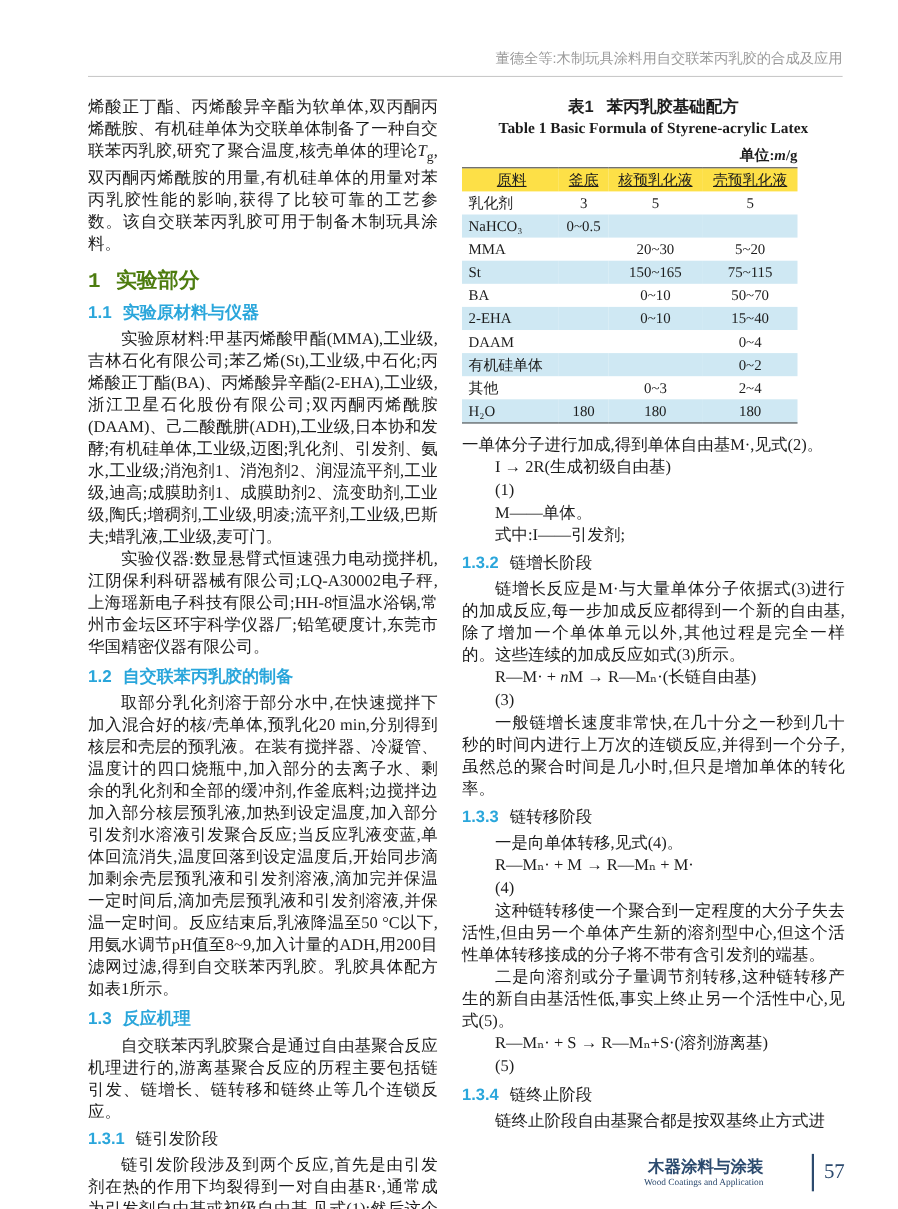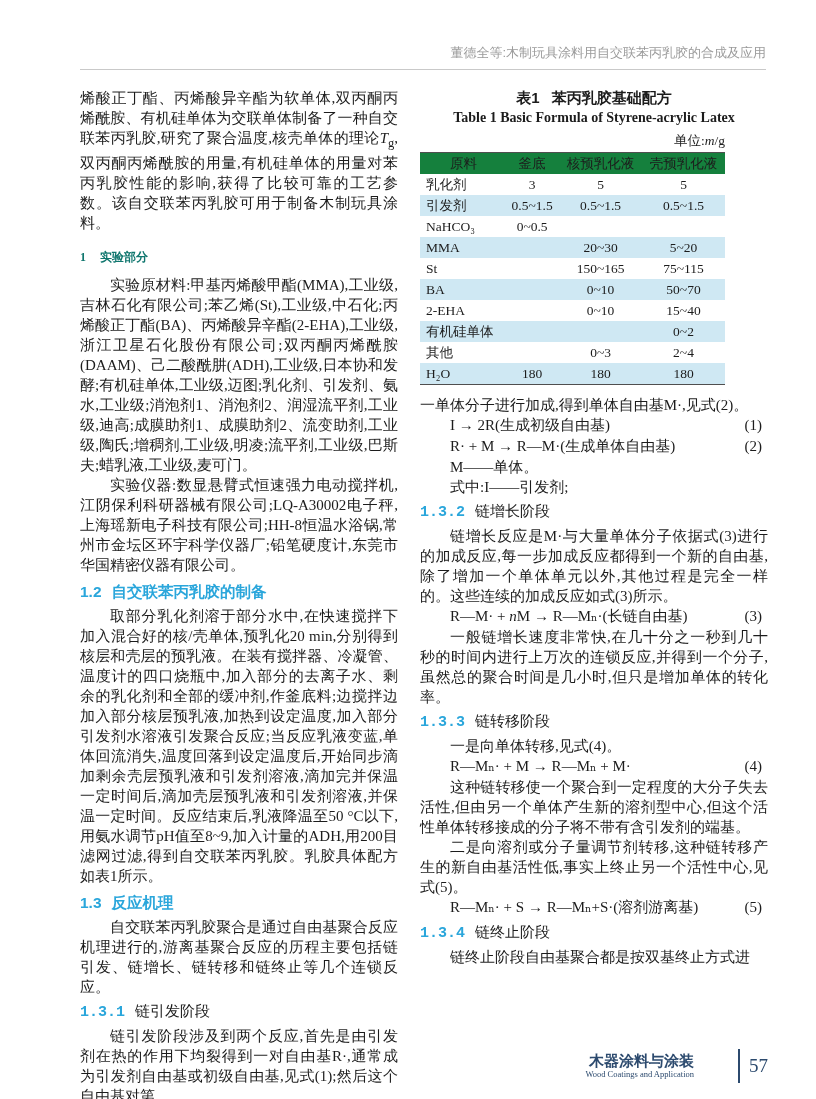--- a/index.html
+++ b/index.html
@@ -17,71 +17,71 @@
     margin:7px 50px 0 80px;border:none;border-top:1px solid #c9c9c9;height:0;
   }
   .columns{
     display:flex;gap:22px;margin:18px 48px 0 80px;
   }
   .col-left{width:318px;flex:none;}
   .col-right{flex:1;min-width:0;}
   p{margin:0;font-size:15px;line-height:20px;text-align:justify;}
   p.ind{text-indent:2em;}
   h1.sec{
-    margin:12px 0 6px 0;font-size:12px;line-height:24px;color:#0f766e;
-    font-family:Liberation Serif, serif;font-weight:bold;
+    margin:12px 0 6px 0;font-size:19px;line-height:24px;color:#4d7c0f;
+    font-family:Liberation Mono, monospace;font-weight:bold;
   }
   h1.sec .num{margin-right:14px;}
   h2.sec{
     margin:6px 0 4px 0;font-size:15.5px;line-height:21px;color:#2aa6db;
     font-family:"Liberation Sans","DejaVu Sans",sans-serif;font-weight:bold;
   }
   h2.sec .num{margin-right:10px;}
   h3.sec{
     margin:4px 0 3px 0;font-size:15px;line-height:21px;color:#1c1c1c;
     font-weight:normal;
   }
   h3.sec .num{
     color:#2aa6db;font-weight:bold;margin-right:10px;
-    font-family:Liberation Mono, monospace;
+    font-family:Liberation Sans, sans-serif;
   }
   .eq{
     display:flex;justify-content:space-between;align-items:baseline;
-    padding-left:2em;font-size:15px;line-height:21px;
+    padding-left:2em;font-size:15px;line-height:21px;flex-direction:column;
   }
   .eq .body{white-space:nowrap;}
   .eq .num{padding-right:6px;}
   .where{text-indent:2em;}
   .ital{font-style:italic;}
   
   .tblock{margin-bottom:10px;}
   .tcap-cn{
     text-align:center;font-size:15px;font-weight:bold;line-height:20px;
     font-family:"Liberation Sans","DejaVu Sans",sans-serif;
   }
   .tcap-cn .tno{margin-right:12px;}
   .tcap-en{
     text-align:center;font-size:14px;font-weight:bold;line-height:19px;
     font-family:"Liberation Serif","DejaVu Serif",serif;
   }
   .tunit{
-    width:305px;text-align:right;font-size:13.5px;font-weight:normal;
+    width:305px;text-align:right;font-size:13.5px;font-weight:bold;
     margin-top:5px;line-height:17px;
   }
   table.formula{
     border-collapse:collapse;width:305px;margin-top:3px;
     border-top:1.5px solid #4f4f4f;border-bottom:1.5px solid #4f4f4f;
     font-size:13.5px;
   }
   table.formula th,table.formula td{
     font-weight:normal;text-align:center;padding:2px 4px;height:17px;line-height:17px;
   }
   table.formula td:first-child,table.formula th:first-child{text-align:left;padding-left:6px;}
   table.formula th:first-child{text-align:center;}
-  table.formula thead tr{background:#15803d;}
+  table.formula thead tr{background:#fde047;text-decoration:underline;}
   table.formula tbody tr:nth-child(even){background:#cfe8f3;}
   .footer{
     position:absolute;right:48px;bottom:16px;
     display:flex;align-items:center;color:#2c4a6e;gap:36px;
   }
   .footer .names{text-align:right;padding-right:8px;}
   .footer .jcn{
     font-size:15px;font-weight:bold;line-height:17px;
     font-family:"Liberation Sans","DejaVu Sans",sans-serif;
   }
@@ -96,20 +96,21 @@
 <div class="runhead">董德全等:木制玩具涂料用自交联苯丙乳胶的合成及应用</div>
 <hr class="headrule">
 
 <div class="columns">
 
   <div class="col-left">
     <p><span>烯酸正丁酯、丙烯酸异辛酯为软单体,双丙酮丙烯酰胺、有机硅单体为交联单体制备了一种自交联苯丙乳胶,研究了聚合温度,核壳单体的理论</span><span class="ital">T</span><sub>g</sub><span>,双丙酮丙烯酰胺的用量,有机硅单体的用量对苯丙乳胶性能的影响,获得了比较可靠的工艺参数。该自交联苯丙乳胶可用于制备木制玩具涂料。</span></p>
 
     <h1 class="sec"><span class="num">1</span><span>实验部分</span></h1>
 
+    <h2 class="sec"><span class="num">1.1</span><span>实验原材料与仪器</span></h2>
     <p class="ind">实验原材料:甲基丙烯酸甲酯(MMA),工业级,吉林石化有限公司;苯乙烯(St),工业级,中石化;丙烯酸正丁酯(BA)、丙烯酸异辛酯(2-EHA),工业级,浙江卫星石化股份有限公司;双丙酮丙烯酰胺(DAAM)、己二酸酰肼(ADH),工业级,日本协和发酵;有机硅单体,工业级,迈图;乳化剂、引发剂、氨水,工业级;消泡剂1、消泡剂2、润湿流平剂,工业级,迪高;成膜助剂1、成膜助剂2、流变助剂,工业级,陶氏;增稠剂,工业级,明凌;流平剂,工业级,巴斯夫;蜡乳液,工业级,麦可门。</p>
     <p class="ind">实验仪器:数显悬臂式恒速强力电动搅拌机,江阴保利科研器械有限公司;LQ-A30002电子秤,上海瑶新电子科技有限公司;HH-8恒温水浴锅,常州市金坛区环宇科学仪器厂;铅笔硬度计,东莞市华国精密仪器有限公司。</p>
 
     <h2 class="sec"><span class="num">1.2</span><span>自交联苯丙乳胶的制备</span></h2>
     <p class="ind">取部分乳化剂溶于部分水中,在快速搅拌下加入混合好的核/壳单体,预乳化20 min,分别得到核层和壳层的预乳液。在装有搅拌器、冷凝管、温度计的四口烧瓶中,加入部分的去离子水、剩余的乳化剂和全部的缓冲剂,作釜底料;边搅拌边加入部分核层预乳液,加热到设定温度,加入部分引发剂水溶液引发聚合反应;当反应乳液变蓝,单体回流消失,温度回落到设定温度后,开始同步滴加剩余壳层预乳液和引发剂溶液,滴加完并保温一定时间后,滴加壳层预乳液和引发剂溶液,并保温一定时间。反应结束后,乳液降温至50 °C以下,用氨水调节pH值至8~9,加入计量的ADH,用200目滤网过滤,得到自交联苯丙乳胶。乳胶具体配方如表1所示。</p>
 
     <h2 class="sec"><span class="num">1.3</span><span>反应机理</span></h2>
     <p class="ind">自交联苯丙乳胶聚合是通过自由基聚合反应机理进行的,游离基聚合反应的历程主要包括链引发、链增长、链转移和链终止等几个连锁反应。</p>
 
     <h3 class="sec"><span class="num">1.3.1</span><span>链引发阶段</span></h3>
@@ -132,26 +133,20 @@
           </tr>
         </thead>
         <tbody>
           <tr>
               <td>乳化剂</td>
               <td>3</td>
               <td>5</td>
               <td>5</td>
             </tr>
           <tr>
-              <td>引发剂</td>
-              <td>0.5~1.5</td>
-              <td>0.5~1.5</td>
-              <td>0.5~1.5</td>
-            </tr>
-          <tr>
               <td>NaHCO₃</td>
               <td>0~0.5</td>
               <td></td>
               <td></td>
             </tr>
           <tr>
               <td>MMA</td>
               <td></td>
               <td>20~30</td>
               <td>5~20</td>
@@ -166,20 +161,26 @@
               <td>BA</td>
               <td></td>
               <td>0~10</td>
               <td>50~70</td>
             </tr>
           <tr>
               <td>2-EHA</td>
               <td></td>
               <td>0~10</td>
               <td>15~40</td>
+            </tr>
+          <tr>
+              <td>DAAM</td>
+              <td></td>
+              <td></td>
+              <td>0~4</td>
             </tr>
           <tr>
               <td>有机硅单体</td>
               <td></td>
               <td></td>
               <td>0~2</td>
             </tr>
           <tr>
               <td>其他</td>
               <td></td>
@@ -194,24 +195,20 @@
             </tr>
         </tbody>
       </table>
     </div>
 
     <p>一单体分子进行加成,得到单体自由基M·,见式(2)。</p>
 
     <div class="eq">
         <span class="body">I → 2R(生成初级自由基)</span>
         <span class="num">(1)</span>
-      </div>
-    <div class="eq">
-        <span class="body">R· + M → R—M·(生成单体自由基)</span>
-        <span class="num">(2)</span>
       </div>
     <p class="where">M——单体。</p>
     <p class="where">式中:I——引发剂;</p>
 
     <h3 class="sec"><span class="num">1.3.2</span><span>链增长阶段</span></h3>
     <p class="ind">链增长反应是M·与大量单体分子依据式(3)进行的加成反应,每一步加成反应都得到一个新的自由基,除了增加一个单体单元以外,其他过程是完全一样的。这些连续的加成反应如式(3)所示。</p>
     <div class="eq">
         <span class="body"><span>R—M· + </span><span class="ital">n</span><span>M → R—Mₙ·(长链自由基)</span></span>
         <span class="num">(3)</span>
       </div>

